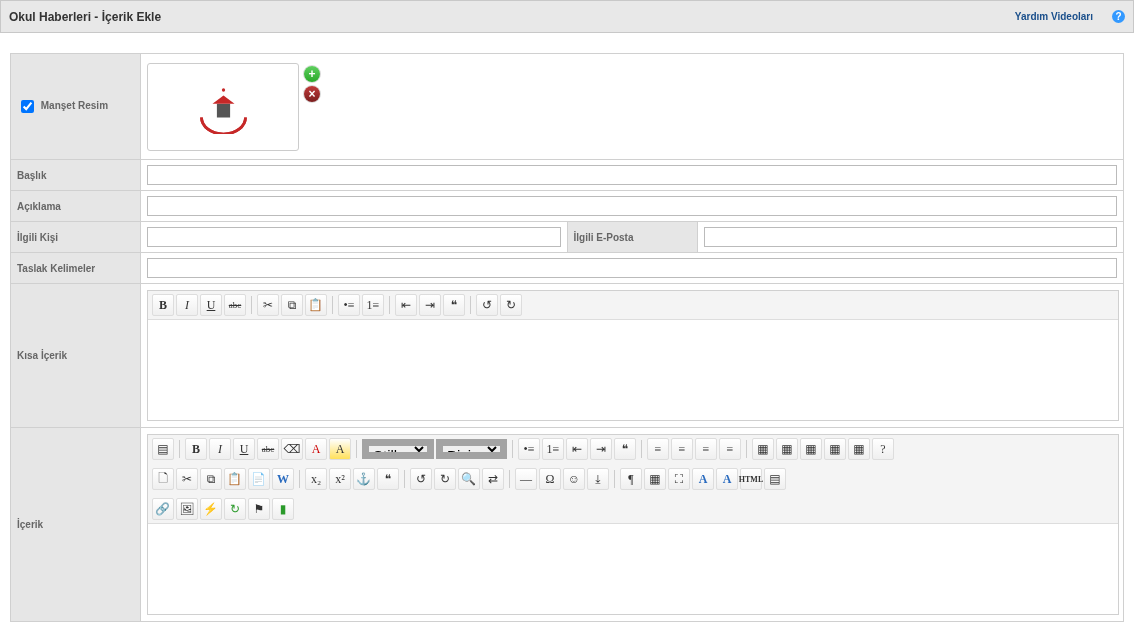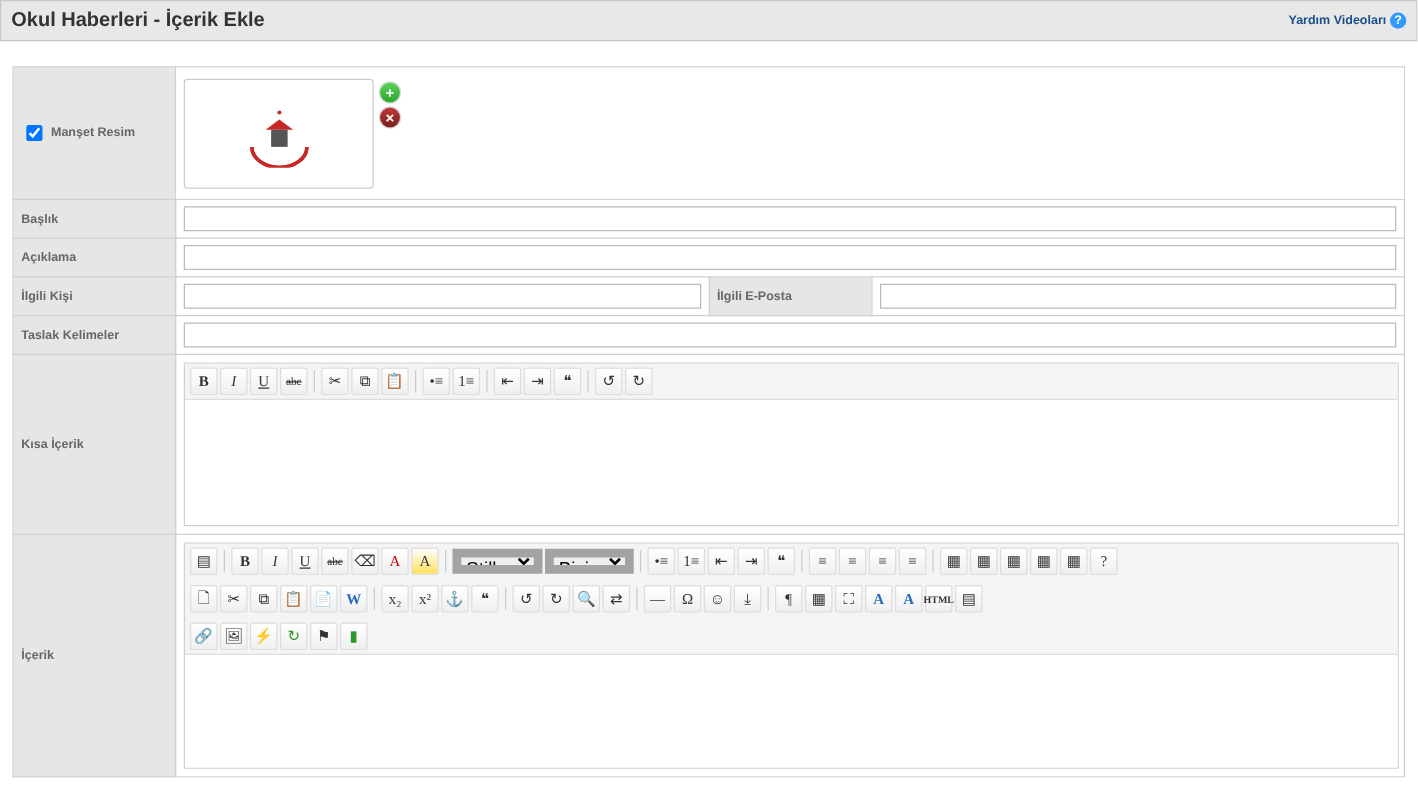--- a/index.html
+++ b/index.html
@@ -15,30 +15,30 @@
     border: 1px solid #c8c8c8;
     padding: 4px 8px;
     height: 23px;
     line-height: 18px;
     display: flex;
     justify-content: space-between;
     align-items: center;
   }
   .header-title {
     font-weight: bold;
-    font-size: 16px;
+    font-size: 12px;
     color: #333;
   }
   .help-link {
     color: #1a4f8b;
     font-size: 10px;
     font-weight: bold;
     display: flex;
     align-items: center;
-    gap: 3px;
+    gap: 19px;
     cursor: pointer;
   }
   .help-icon {
     width: 13px;
     height: 13px;
     border-radius: 50%;
     background: #3399ff;
     color: #fff;
     font-size: 10px;
     display: inline-flex;

